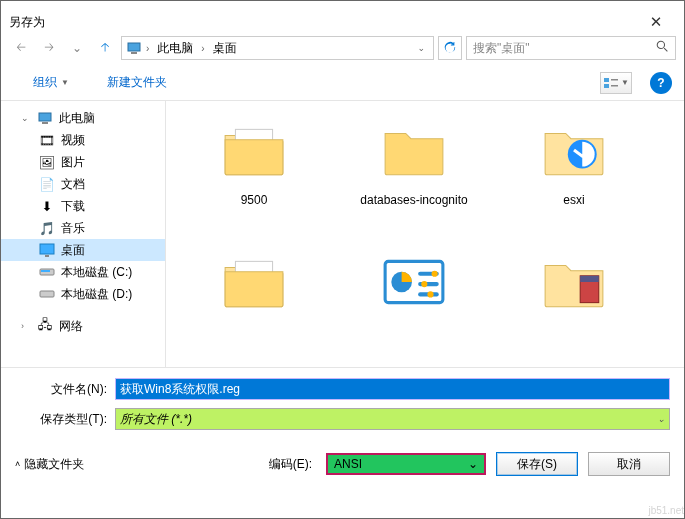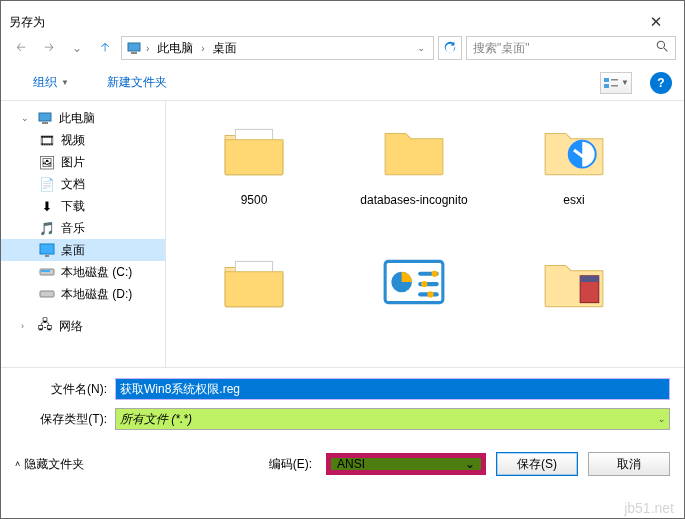--- a/index.html
+++ b/index.html
@@ -59,25 +59,25 @@
 .form-input.sel { background: #0078d7; }
 .form-select { flex: 1; height: 22px; border: 1px solid #aaa; padding: 0 4px; background: #bef264; display: flex; align-items: center; justify-content: space-between; font-style: italic; }
 .form-select .dd { font-size: 9px; color: #555; }
 
 
 .footer { display: flex; align-items: center; padding: 8px 14px; gap: 10px; }
 .hide-link { display: flex; align-items: center; gap: 4px; color: #000; cursor: default; }
 .hide-caret { font-size: 9px; }
 .footer .gap { flex: 1; }
 .enc-lbl { padding-right: 4px; }
-.enc-sel { width: 160px; height: 22px; border: 5px solid #be185d; background: #4d7c0f; display: flex; align-items: center; justify-content: space-between; padding: 0 6px; }
+.enc-sel { width: 160px; height: 22px; border: 2px solid #be185d; background: #22c55e; display: flex; align-items: center; justify-content: space-between; padding: 0 6px; }
 .btn { min-width: 82px; height: 24px; border: 1px solid #aaa; background: linear-gradient(#fff,#e8e8e8); display: flex; align-items: center; justify-content: center; cursor: default; }
 .btn.primary { border: 1px solid #0078d7; box-shadow: inset 0 0 0 1px rgba(0,120,215,.3); }
 
-.watermark { position: absolute; right: 10px; bottom: 2px; font-size: 14px; color: #aaa; opacity: .5; }
+.watermark { position: absolute; right: 0; bottom: 2px; font-size: 10px; color: #aaa; opacity: .5; }
 </style>
 </head>
 <body>
 
 <div class="titlebar">
   <div class="title">另存为</div>
   <div class="close">✕</div>
 </div>
 
 <div class="navrow">

